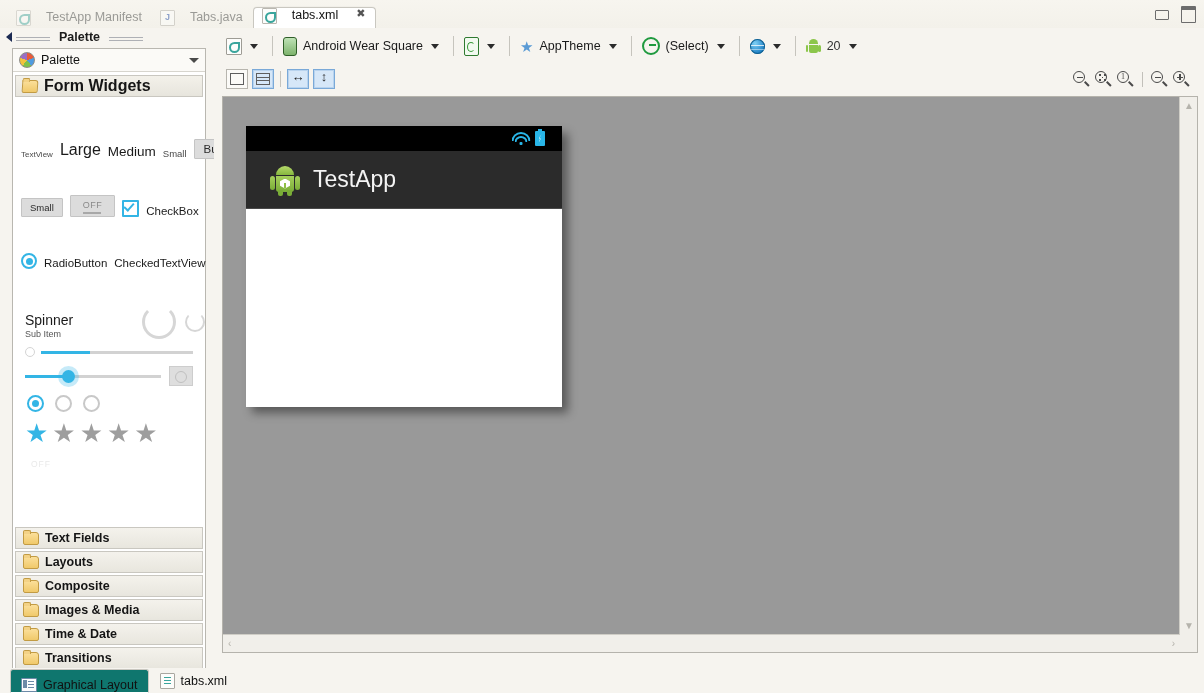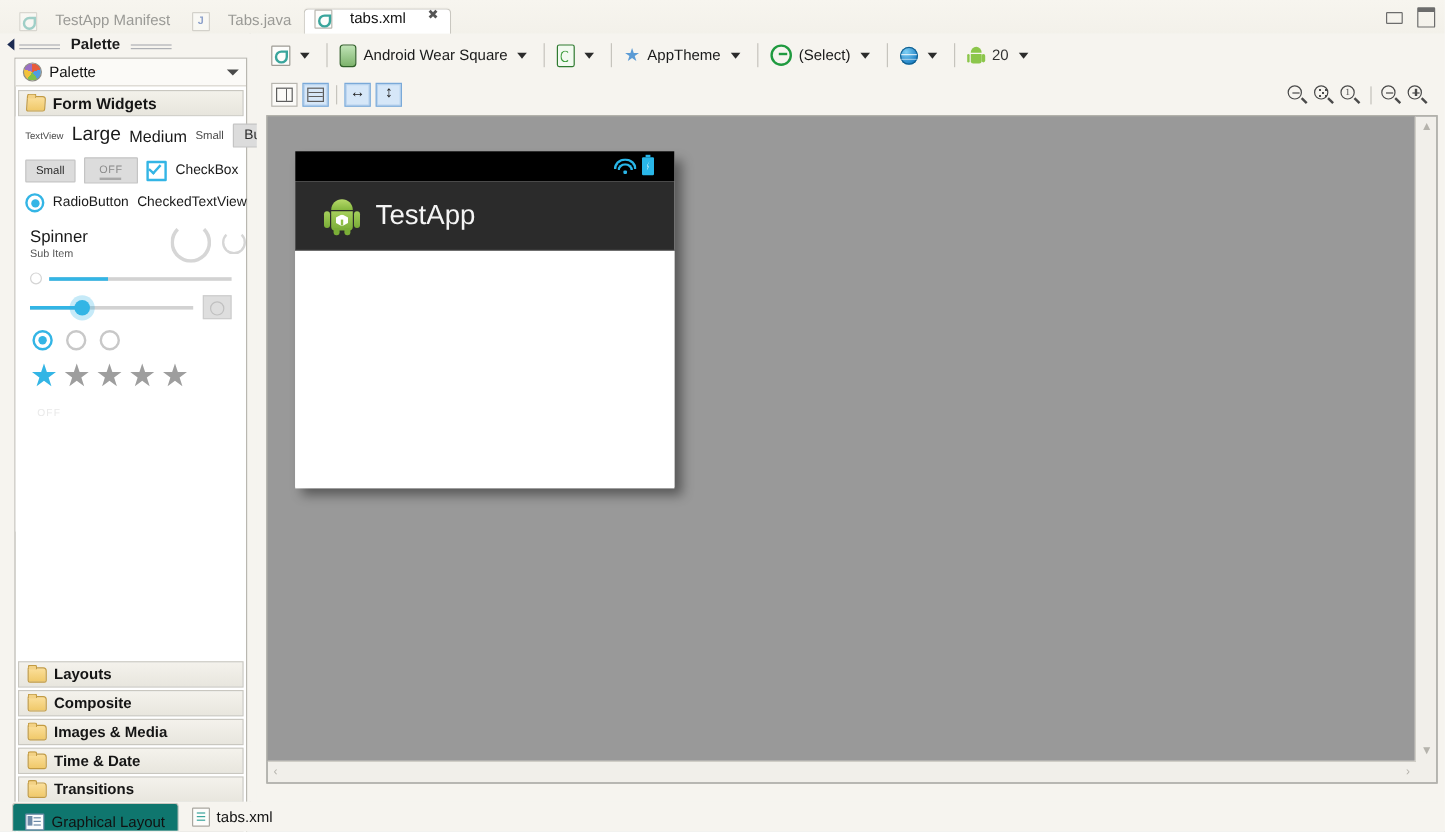--- a/index.html
+++ b/index.html
@@ -188,21 +188,21 @@
   .cat-header {
     margin: 3px 2px 0 2px;
     height: 20px;
     display: flex;
     align-items: center;
     gap: 6px;
     padding-left: 6px;
     background: linear-gradient(to bottom, #f3f1ea 0%, #e7e5dd 100%);
     border: 1px solid #c9c7c0;
     font-weight: bold;
-    font-size: 13px;
+    font-size: 16px;
     color: #151515;
   }
   .folder-icon {
     width: 14px; height: 11px;
     background: linear-gradient(to bottom, #fbdf9a, #f0c96a);
     border: 1px solid #c29b43;
     border-radius: 1px 3px 2px 2px;
     position: relative;
     flex: none;
   }
@@ -223,24 +223,25 @@
 
   
   .widget-area {
     position: relative;
     padding: 6px 0 0 0;
     height: 340px;
     background: #fff;
   }
   .wrow {
     display: flex;
-    align-items: center;
+    align-items: flex-end;
     padding: 0 8px;
     margin-bottom: 8px;
     gap: 7px;
+    margin-top: 36px;
   }
   .w-textview { font-size: 8px; color: #4a4a4a; }
   .w-large { font-size: 16px; color: #1a1a1a; }
   .w-medium { font-size: 13.5px; color: #1a1a1a; }
   .w-small { font-size: 9.5px; color: #4a4a4a; }
   .and-btn {
     background: #dcdcdc;
     border: 1px solid #c4c4c4;
     color: #2b2b2b;
     font-size: 11.5px;
@@ -1036,20 +1037,24 @@
         </div>
 
         <div class="off-switch-wrap">
           <span class="off-switch">
             <i>OFF</i>
           </span>
         </div>
       </div>
 
       <div class="cat-list">
+        <div class="cat-item">
+          <span class="folder-icon"></span>
+          <span>Text Fields</span>
+        </div>
         <div class="cat-item">
           <span class="folder-icon"></span>
           <span>Layouts</span>
         </div>
         <div class="cat-item">
           <span class="folder-icon"></span>
           <span>Composite</span>
         </div>
         <div class="cat-item">
           <span class="folder-icon"></span>

